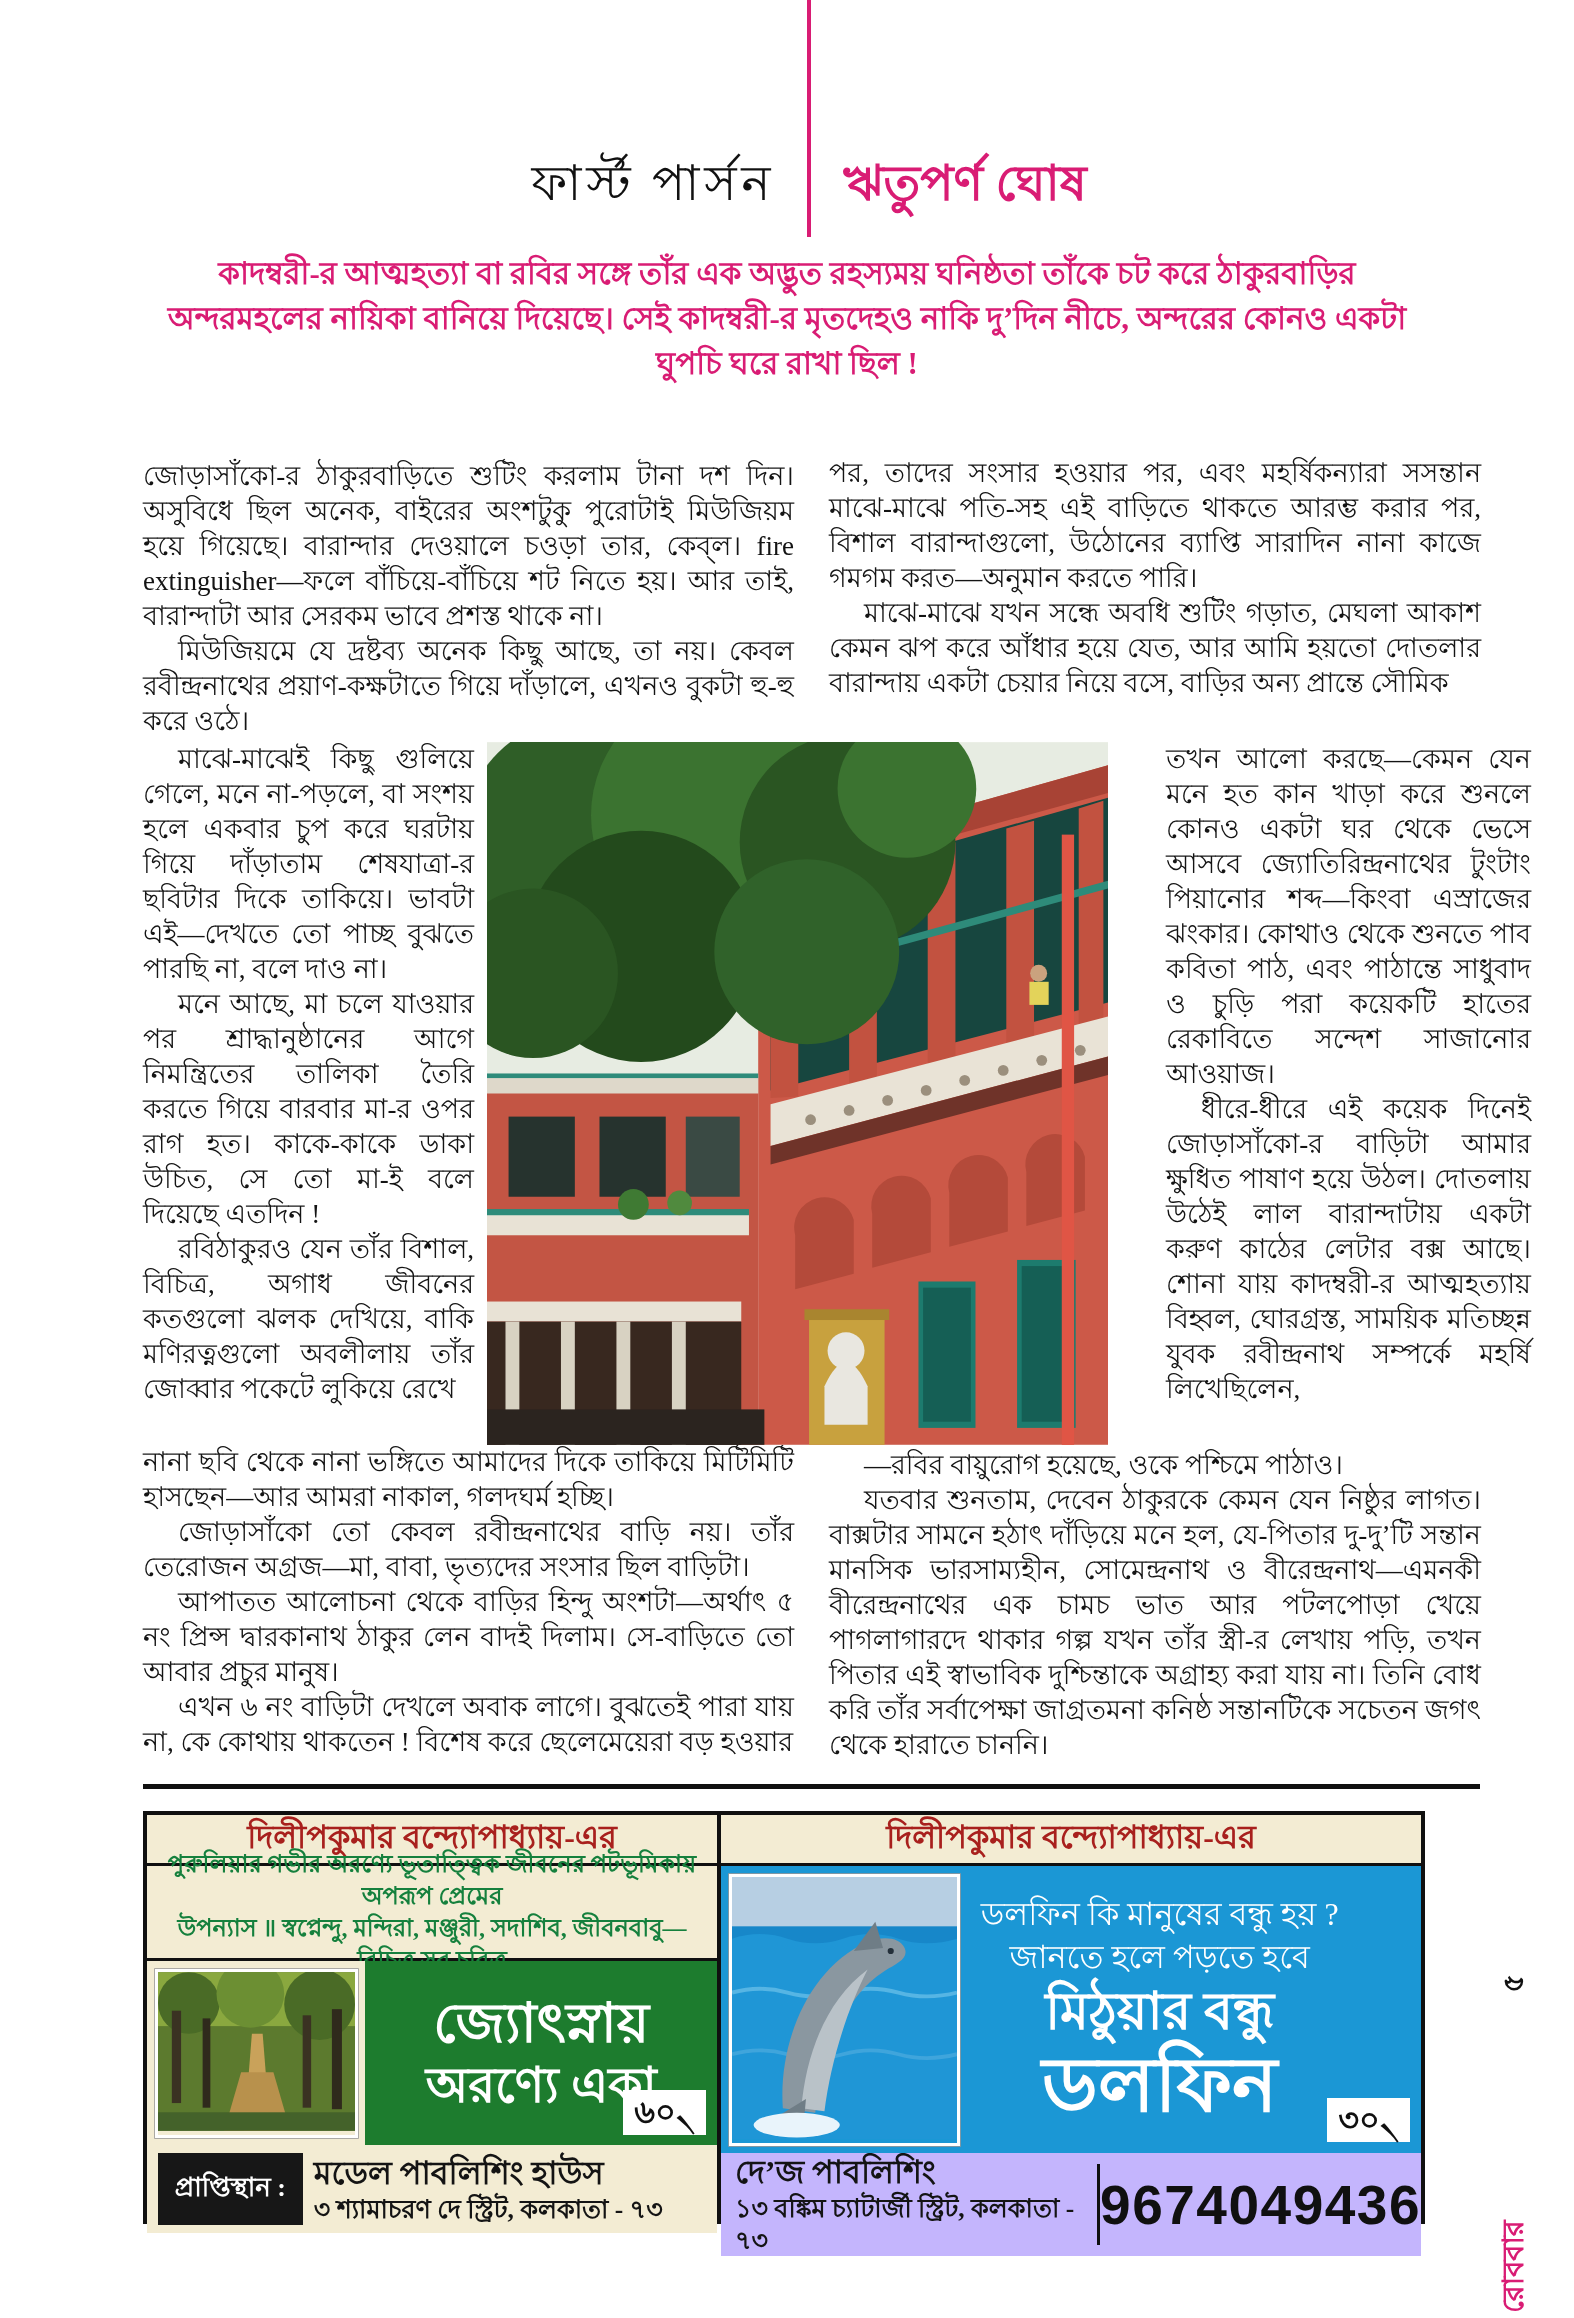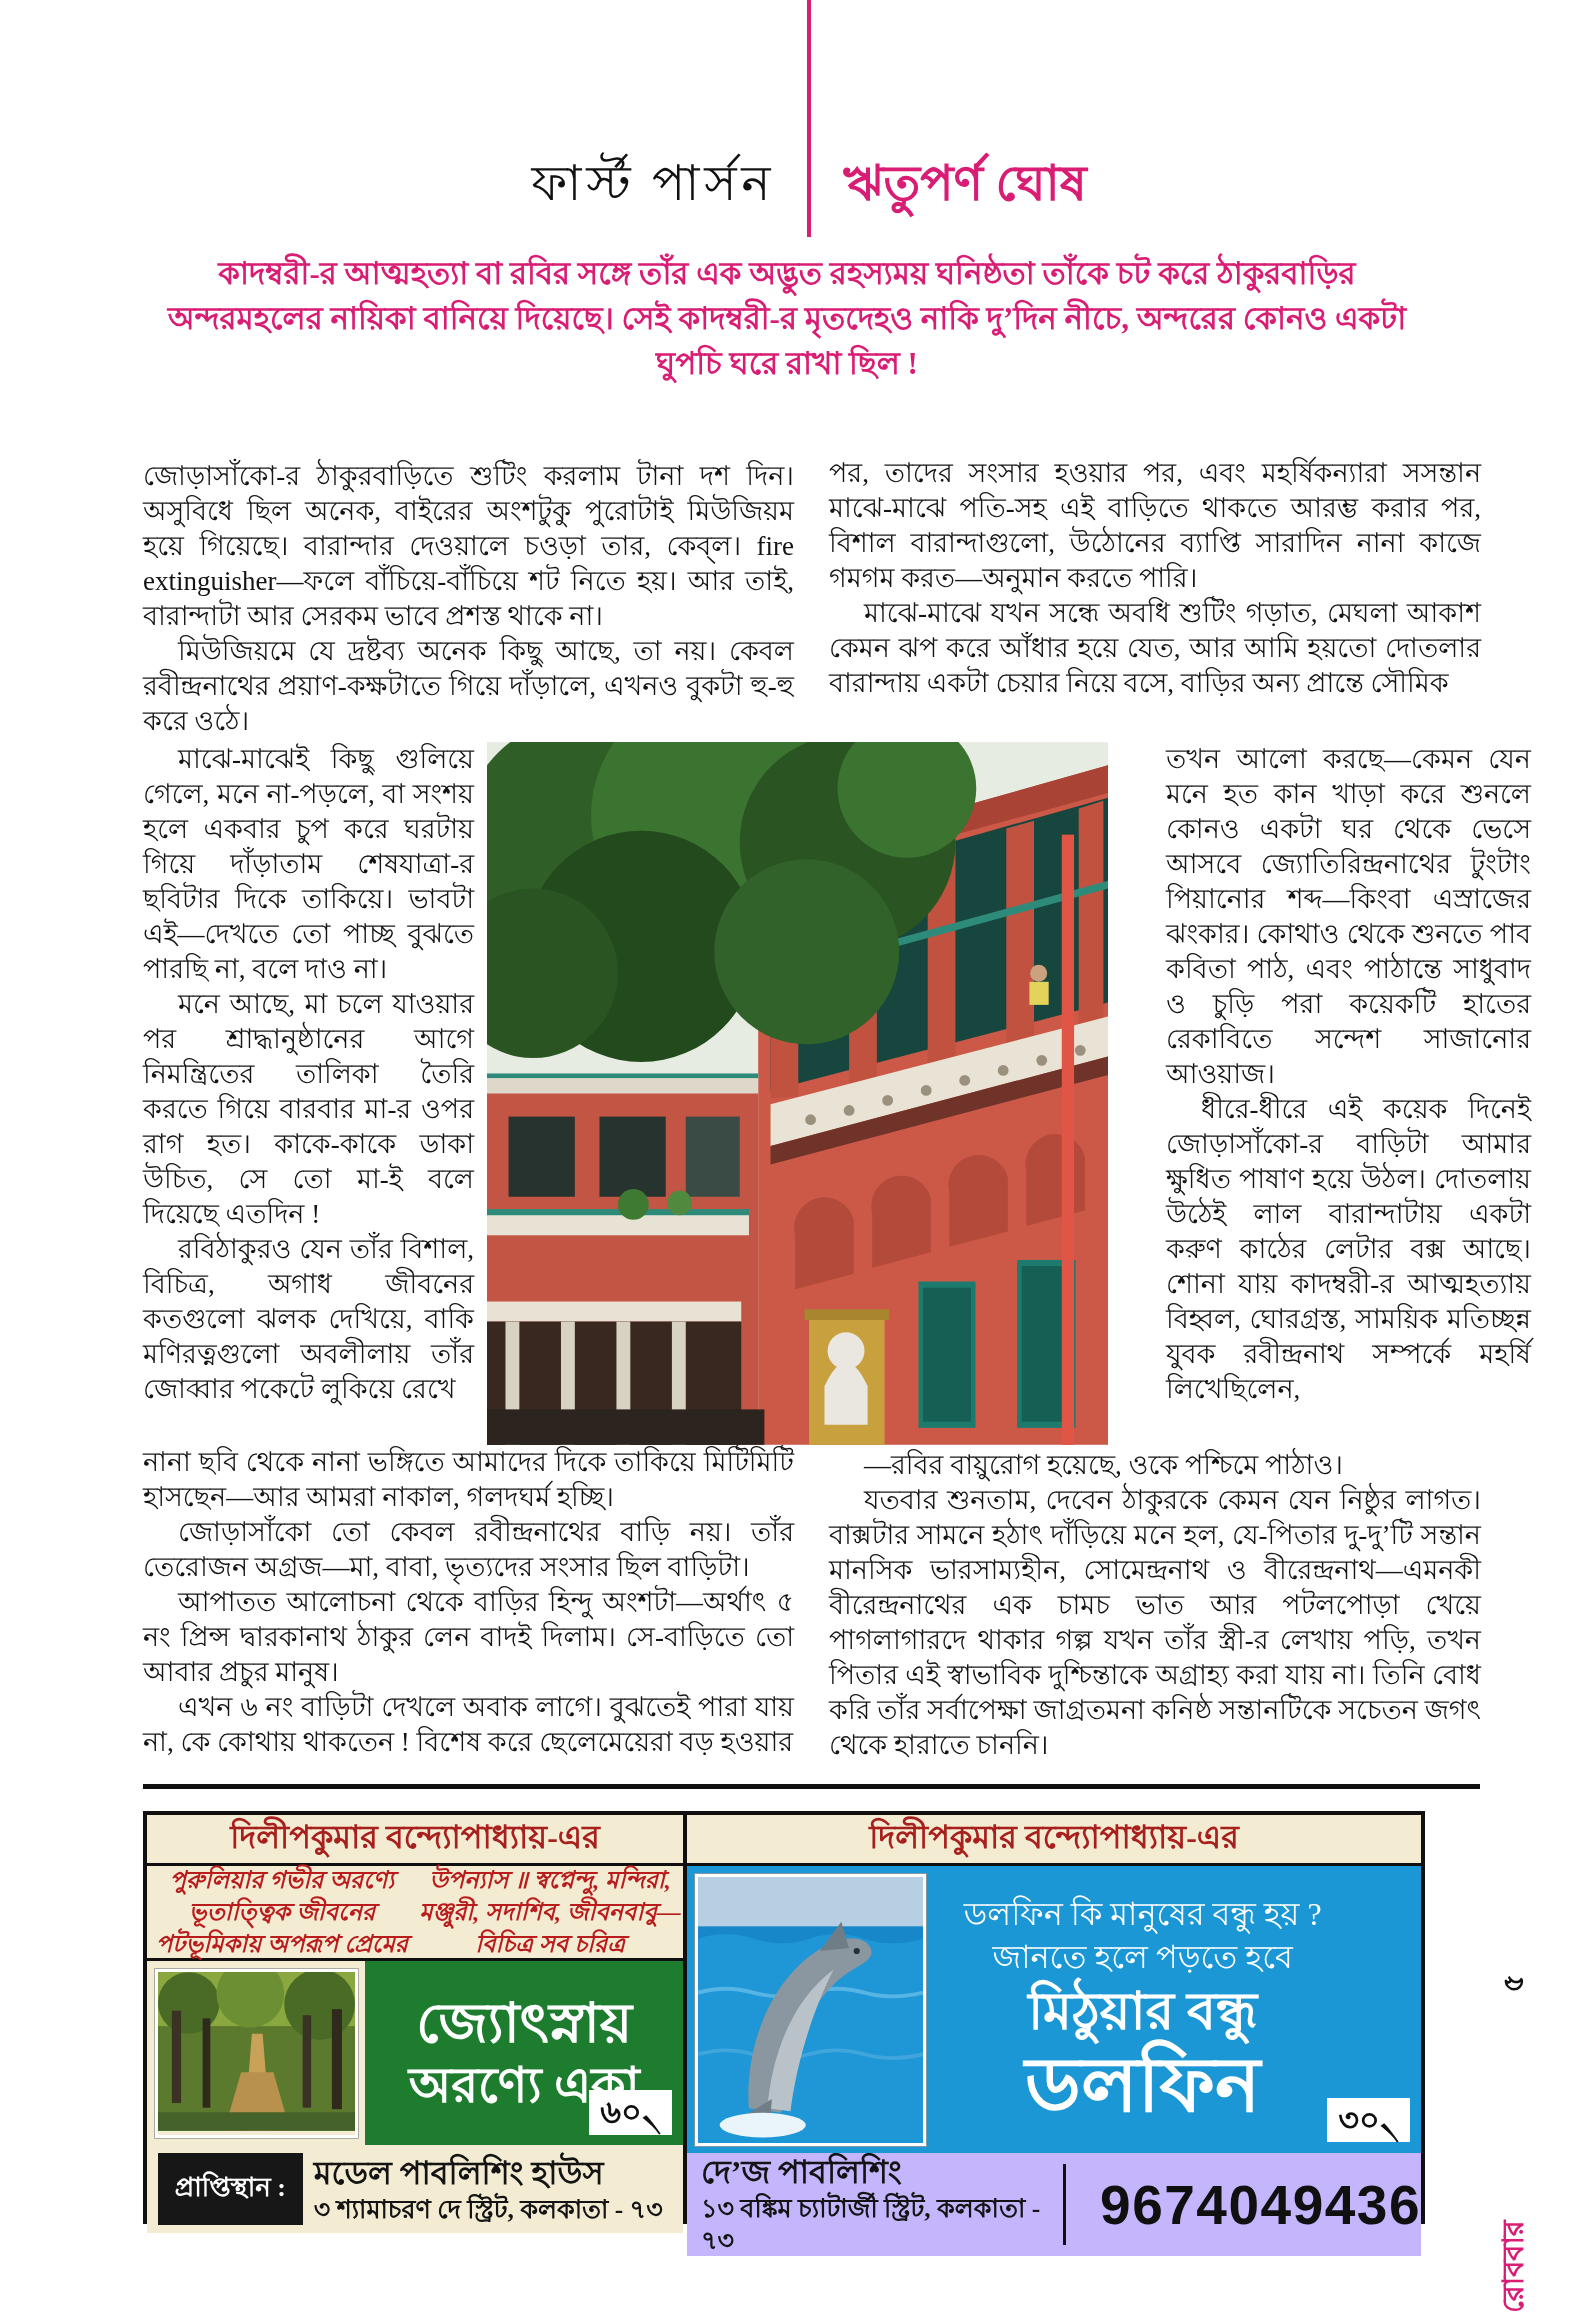--- a/index.html
+++ b/index.html
@@ -33,23 +33,23 @@
   #rule-horizontal{left:143px;top:1784px;width:1337px;height:4.6px;background:#101010;}
   
   #ads{left:143px;top:1811px;width:1282px;height:413px;border:4.6px solid #101010;
     background:#f3ecd3;display:flex;box-sizing:border-box;}
   .ad{display:flex;flex-direction:column;box-sizing:border-box;}
   #ad-left{width:651px;border-right:4.6px solid #101010;}
   #ad-right{flex:1;}
   .ad-author{height:48px;display:flex;align-items:center;justify-content:center;
     font-size:32px;font-weight:700;color:#a8201d;border-bottom:3.9px solid #101010;
     background:#f3ecd3;}
-  .ad-desc{height:92px;display:flex;flex-direction:row;align-items:center;justify-content:center;
-    font-size:24px;line-height:32px;font-weight:700;color:#b91c1c;border-bottom:3.9px solid #101010;
-    text-align:center;background:#f3ecd3;font-style:italic;}
+  .ad-desc{height:92px;display:flex;flex-direction:column;align-items:center;justify-content:center;
+    font-size:24px;line-height:32px;font-weight:700;color:#15803d;border-bottom:3.9px solid #101010;
+    text-align:center;background:#f3ecd3;}
   #ad-left-media{height:190px;display:flex;background:#f3ecd3;}
   .cover{margin:7.7px;border:3.9px solid #ffffff;box-shadow:0 0 0 0.8px #999;}
   #green-box{flex:1;background:#1d7c2e;position:relative;display:flex;flex-direction:column;
     align-items:center;justify-content:center;color:#fff;}
   #green-box .t1{font-size:55px;font-weight:700;line-height:65px;}
   #green-box .t2{font-size:49px;font-weight:700;line-height:59px;}
   .price-box{position:absolute;right:10.8px;bottom:10.8px;background:#ffffff;color:#101010;
     font-size:32px;font-weight:700;padding:6.2px 10.8px;line-height:1;}
   #ad-left-footer{flex:1;display:flex;align-items:center;background:#f3ecd3;}
   #stockist-box{margin:7.7px 10.8px;background:#171717;color:#fff;font-size:26px;font-weight:700;
@@ -60,21 +60,21 @@
   #blue-box{height:287px;background:#1b97d5;display:flex;align-items:center;position:relative;}
   #blue-text{flex:1;display:flex;flex-direction:column;align-items:center;justify-content:center;
     color:#ffffff;padding-right:69px;}
   #blue-text .l1,#blue-text .l2{font-size:32px;font-weight:400;line-height:43px;}
   #blue-text .t1{font-size:52px;font-weight:700;line-height:65px;}
   #blue-text .t2{font-size:76px;font-weight:700;line-height:83px;}
   #ad-right-footer{flex:1;display:flex;align-items:center;background:#c4b5fd;}
   #ad-right-footer .pub-block{padding-left:14px;width:362px;}
   #phone-divider{width:3.1px;height:78%;background:#101010;}
   #phone{flex:1;text-align:center;font-family:"Liberation Sans","DejaVu Sans",sans-serif;
-    font-size:55px;font-weight:700;letter-spacing:1.5px;color:#101010;margin-left:34px;}
+    font-size:55px;font-weight:700;letter-spacing:1.5px;color:#101010;}
   
   #page-marker{left:1345px;top:2126px;width:339px;height:35px;transform:rotate(-90deg);
     display:flex;align-items:center;justify-content:space-between;font-size:29px;font-weight:700;}
   #page-marker .label{color:#d91c74;}
   #page-marker .num{color:#111;}
 </style>
 </head>
 <body>
 
 <div id="page">

